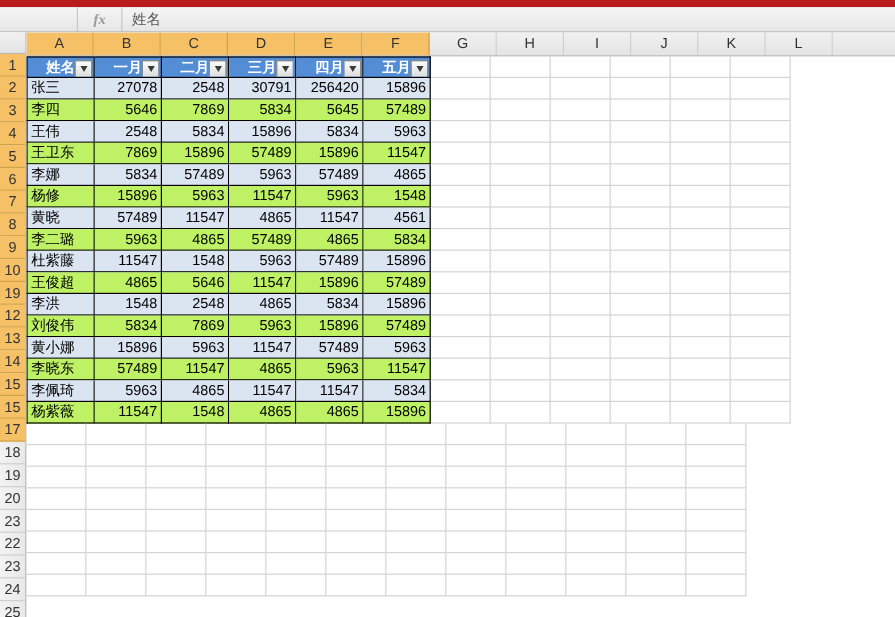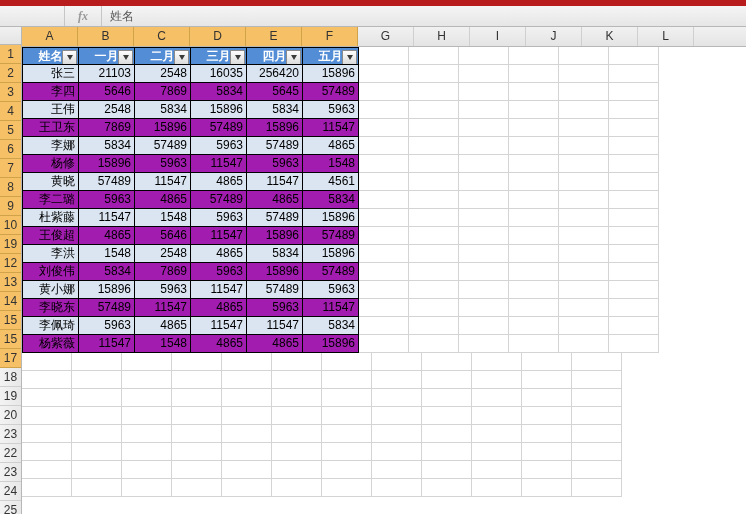--- a/index.html
+++ b/index.html
@@ -24,26 +24,26 @@
   .ch{border-right:1px solid #cfcfcf;text-align:center;line-height:18px;color:#333}
   .ch.sel{background:#f6c066;border-right-color:#d0a24a}
 
   .rows{}
   .r{display:flex;height:18px}
   .c{border-right:1px solid #d4d4d4;border-bottom:1px solid #d4d4d4;line-height:17px;padding:0 3px;overflow:hidden;white-space:nowrap;text-overflow:clip}
   .cW2{width:49px;border-right:1px solid #d4d4d4;border-bottom:1px solid #d4d4d4}
 
   
   .data{border-right:1px solid #000 !important;border-bottom:1px solid #000 !important;background:#dbe5f1}
-  .data.alt{background:#a21caf}
+  .data.alt{background:#bef264}
   .hdr{background:#538dd5 !important;color:#fff;font-weight:bold;text-align:center;position:relative}
   .hdr .flt{position:absolute;right:1px;top:2px;width:13px;height:13px;background:linear-gradient(#fdfdfd,#dcdcdc);border:1px solid #8a8a8a;border-radius:1px;display:flex;align-items:center;justify-content:center}
   .hdr .flt::after{content:"";border-left:3px solid transparent;border-right:3px solid transparent;border-top:5px solid #3a3a3a}
   .num{text-align:right}
-  .nm{text-align:right}
+  .nm{text-align:left}
 
   
   .tab-left{border-left:1px solid #000}
   .tab-top{border-top:1px solid #000}
 
   
 </style>
 </head>
 <body>
 
@@ -114,23 +114,23 @@
             <div class="c data hdr tab-top" style="width: 49px;"><span>五月</span><span class="flt"></span></div>
             <div class="cW2" style="width: 49px;"></div>
             <div class="cW2" style="width: 49px;"></div>
             <div class="cW2" style="width: 49px;"></div>
             <div class="cW2" style="width: 49px;"></div>
             <div class="cW2" style="width: 49px;"></div>
             <div class="cW2" style="width: 49px;"></div>
           </div>
           <div class="r">
             <div class="c data nm tab-left" style="width: 49px;">张三</div>
-            <div class="c data num" style="width: 49px;">21103</div>
+            <div class="c data num" style="width: 49px;">27078</div>
             <div class="c data num" style="width: 49px;">2548</div>
-            <div class="c data num" style="width: 49px;">16035</div>
+            <div class="c data num" style="width: 49px;">30791</div>
             <div class="c data num" style="width: 49px;">256420</div>
             <div class="c data num" style="width: 49px;">15896</div>
             <div class="cW2" style="width: 49px;"></div>
             <div class="cW2" style="width: 49px;"></div>
             <div class="cW2" style="width: 49px;"></div>
             <div class="cW2" style="width: 49px;"></div>
             <div class="cW2" style="width: 49px;"></div>
             <div class="cW2" style="width: 49px;"></div>
           </div>
           <div class="r">

